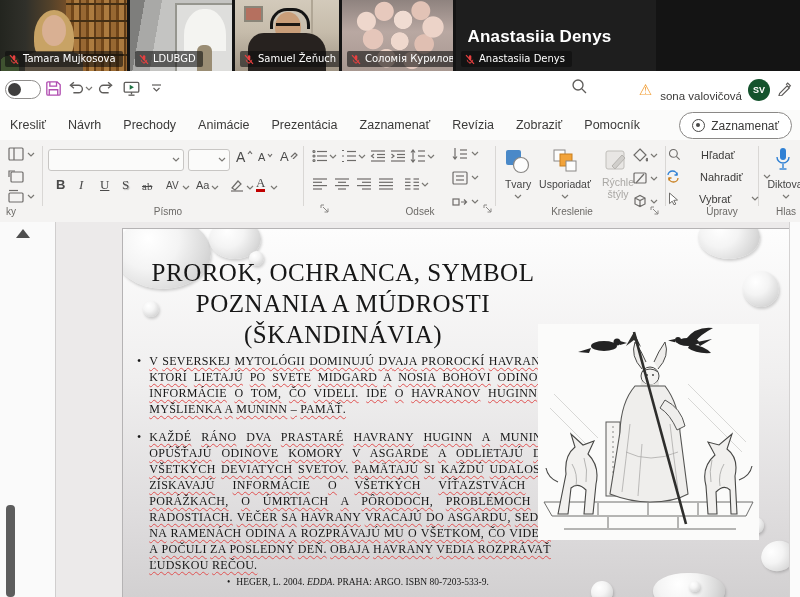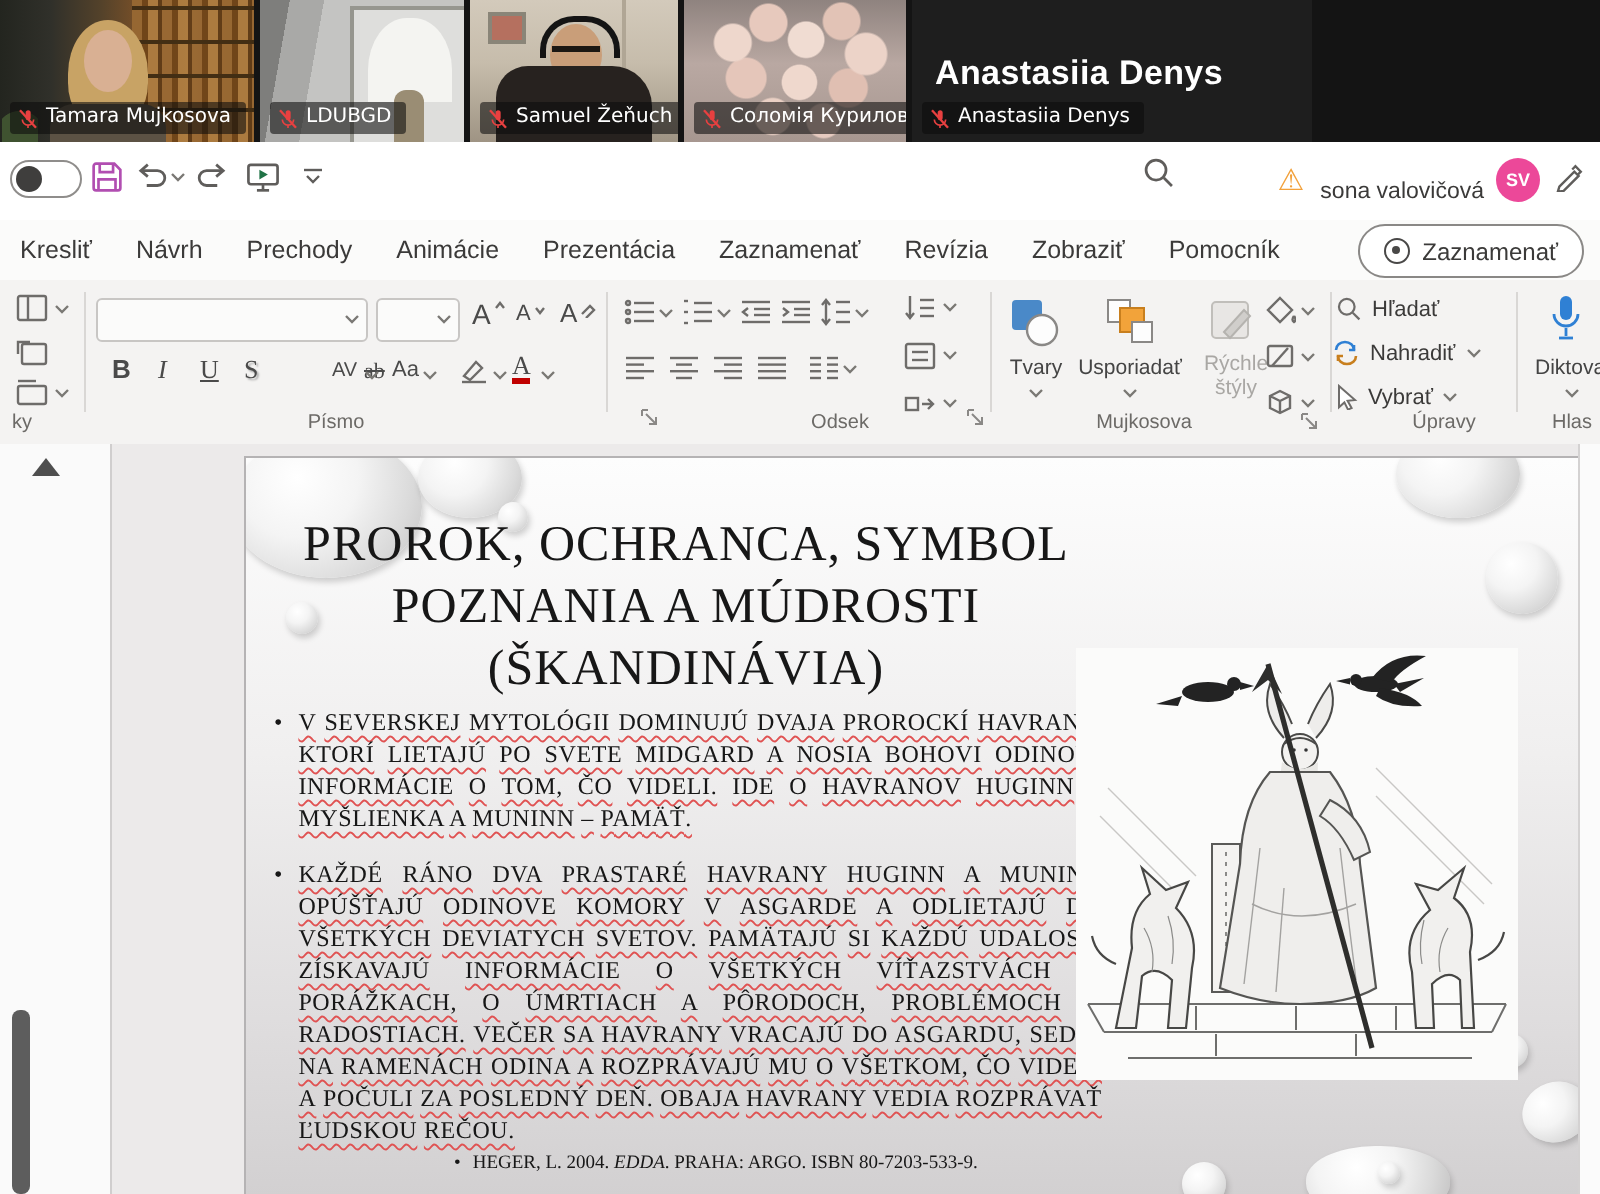--- a/index.html
+++ b/index.html
@@ -60,21 +60,21 @@
   
   .titlebar{position:absolute;left:0;top:71px;width:800px;height:39px;background:#fff;}
   .autosave{position:absolute;left:5px;top:9px;width:34px;height:17px;border:1px solid #8f8d8b;border-radius:10px;background:#fff;}
   .autosave .knob{position:absolute;left:2px;top:2px;width:13px;height:13px;border-radius:50%;background:#3f3e3d;}
   .qat{position:absolute;top:7px;width:20px;height:20px;display:flex;align-items:center;justify-content:center;}
   .doc-title{position:absolute;left:180px;top:10px;font-size:12px;color:#333;white-space:nowrap;}
   .doc-title .dim{color:#444;}
   .tb-right{position:absolute;top:7px;display:flex;align-items:center;}
   .warn{color:#f2a13b;font-size:15px;line-height:15px;font-family:"DejaVu Sans",sans-serif;}
   .username{font-size:11.5px;color:#3b3a39;margin:12px 6px 0 8px;}
-  .avatar{width:22px;height:22px;border-radius:50%;background:#ec4899;color:#fff;font-size:9px;font-weight:bold;
+  .avatar{width:22px;height:22px;border-radius:50%;background:#14532d;color:#fff;font-size:9px;font-weight:bold;
       display:flex;align-items:center;justify-content:center;}
   
   .tabsrow{position:absolute;left:0;top:110px;width:800px;height:30px;background:#fbfbfa;display:flex;align-items:center;}
   .tab{padding:0 11px;font-size:12.5px;color:#3b3a39;white-space:nowrap;}
   .tab:first-child{padding-left:10px;}
   .recordbtn{position:absolute;right:8px;top:2px;height:25px;display:flex;align-items:center;gap:6px;
       border:1px solid #8a8886;border-radius:14px;background:#fff;padding:0 12px;font-size:12px;color:#3b3a39;}
   .recdot{width:11px;height:11px;border:1.5px solid #494847;border-radius:50%;position:relative;}
   .recdot::after{content:"";position:absolute;left:2.5px;top:2.5px;width:4px;height:4px;border-radius:50%;background:#494847;}
   
@@ -85,28 +85,28 @@
   .combo .chev{position:absolute;right:3px;top:7px;}
   .chev{width:8px;height:5px;}
   .chev path{fill:none;stroke:#7a7874;stroke-width:1.2;}
   .lnch{position:absolute;width:10px;height:10px;}
   .lnch path{fill:none;stroke:#8a8886;stroke-width:1;}
   .fbtn{position:absolute;top:37px;font-size:13px;color:#4a4a4a;font-family:"Liberation Serif",serif;}
   .fbtn.b{font-weight:bold;font-family:"Liberation Sans",sans-serif;}
   .fbtn.i{font-style:italic;}
   .fbtn.u{text-decoration:underline;}
   .fbtn.s{text-shadow:1px 1px 1px #aaa;}
-  .fbtn.ab{text-decoration:line-through;font-size:11px;top:40px;margin-left:40px;}
+  .fbtn.ab{text-decoration:line-through;font-size:11px;top:40px;}
   .fbtn.av{font-size:10px;top:40px;font-family:"Liberation Sans",sans-serif;}
   .fbtn.aa{font-size:11px;top:39px;font-family:"Liberation Sans",sans-serif;}
   .gico{position:absolute;}
   .gico path,.gico rect,.gico circle,.gico line{fill:none;stroke:#6e6c6a;stroke-width:1.2;}
   .bigbtn-label{position:absolute;font-size:10.5px;color:#444;text-align:center;white-space:nowrap;}
   .graytxt{color:#a9a7a4;}
-  .edit-item{position:absolute;display:flex;align-items:center;gap:5px;font-size:11px;color:#3b3a39;}
+  .edit-item{position:absolute;display:flex;align-items:center;gap:20px;font-size:11px;color:#3b3a39;}
   
   .workspace{position:absolute;left:0;top:222px;width:800px;height:375px;background:#eceaea;}
   .thumbpane{position:absolute;left:0;top:0;width:55px;height:375px;background:#fafafa;border-right:1px solid #d0cece;}
   .up-arrow{position:absolute;left:16px;top:7px;width:0;height:0;
       border-left:7px solid transparent;border-right:7px solid transparent;border-bottom:9px solid #4e4e4e;}
   .vthumb{position:absolute;left:6px;top:283px;width:9px;height:92px;background:#5d5d5d;border-radius:4px;}
   .rscroll{position:absolute;right:0;top:0;width:10px;height:375px;background:#fbfbfb;border-left:1px solid #d4d2d2;}
   
   .slide{position:absolute;left:122px;top:6px;width:667px;height:369px;overflow:hidden;
       background:linear-gradient(180deg,#fdfdfd 0%,#f0efef 40%,#dedcdd 78%,#d2d0d1 100%);
@@ -509,21 +509,21 @@
     <svg class="gico" style="left:632px;top:54px" width="16" height="14" viewBox="0 0 16 14">
         <path d="M3 4 L8 1.5 L13 4 L13 10 L8 12.5 L3 10 Z M3 4 L8 6.5 L13 4 M8 6.5 V12.5"></path>
       </svg>
     <svg class="chev" style="position:absolute;left:650px;top:59px" viewBox="0 0 8 5">
         <path d="M1 1 L4 4 L7 1"></path>
       </svg>
 
     <svg class="lnch" style="left:650px;top:66px" viewBox="0 0 10 10">
         <path d="M1 1 H4 M1 1 V4 M3 3 L8 8 M8 4.5 V8 H4.5"></path>
       </svg>
-    <div class="g-label" style="left:522px;width:100px">Mujkosova</div>
+    <div class="g-label" style="left:522px;width:100px">Kreslenie</div>
 
     <div class="edit-item" style="left:668px;top:8px">
       <svg width="13" height="13" viewBox="0 0 14 14">
           <circle cx="5.8" cy="5.8" r="4.2" fill="none" stroke="#6e6c6a" stroke-width="1.2"></circle>
           <line x1="9" y1="9" x2="12.6" y2="12.6" stroke="#6e6c6a" stroke-width="1.2"></line>
         </svg>
       <span>Hľadať</span>
     </div>
     <div class="edit-item" style="left:666px;top:30px">
       <svg width="14" height="13" viewBox="0 0 14 13">

